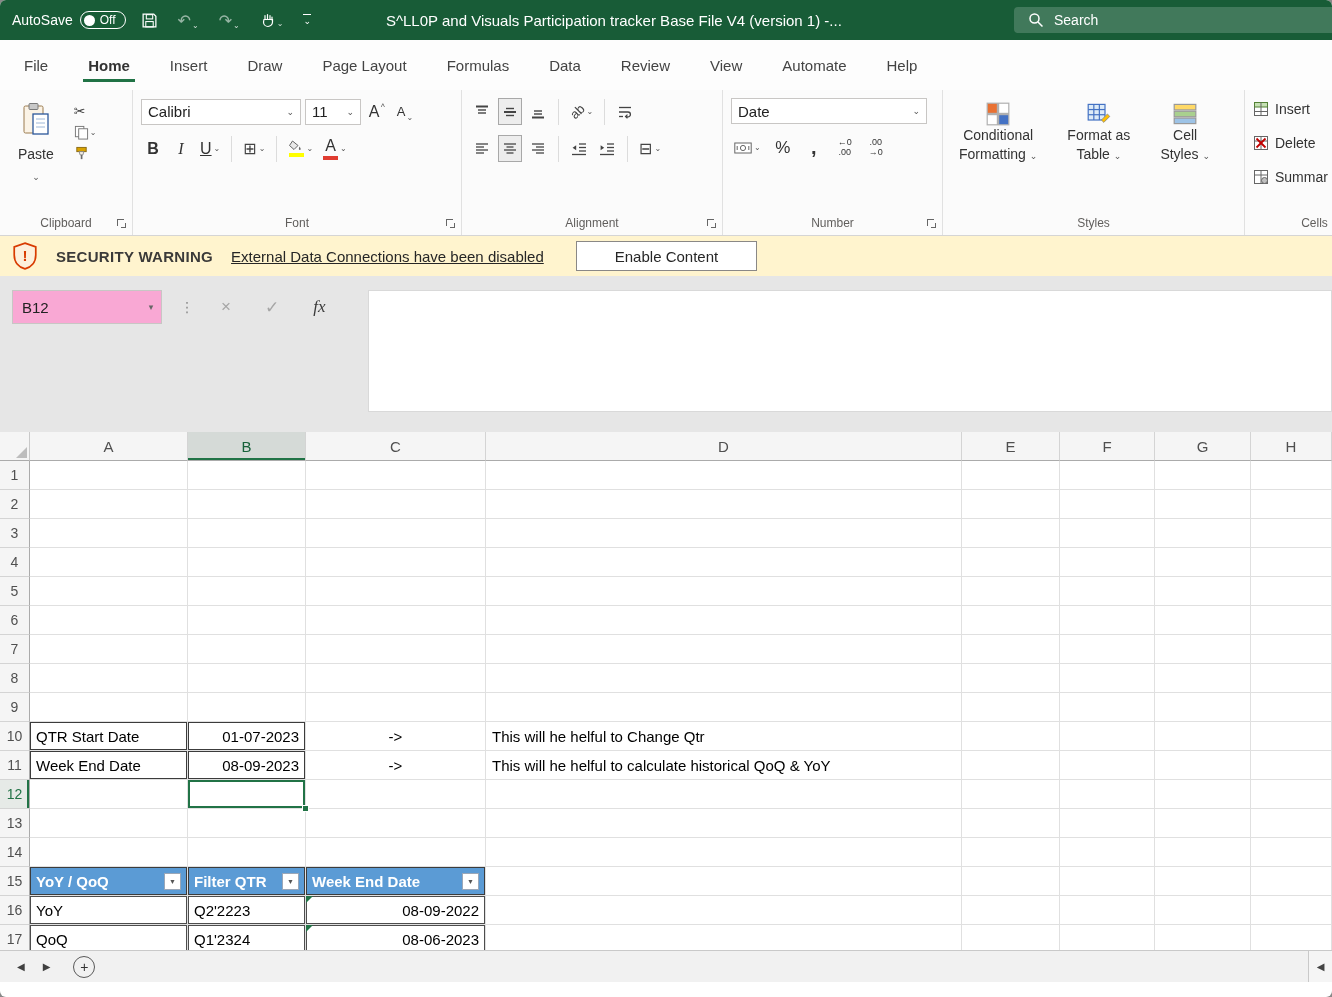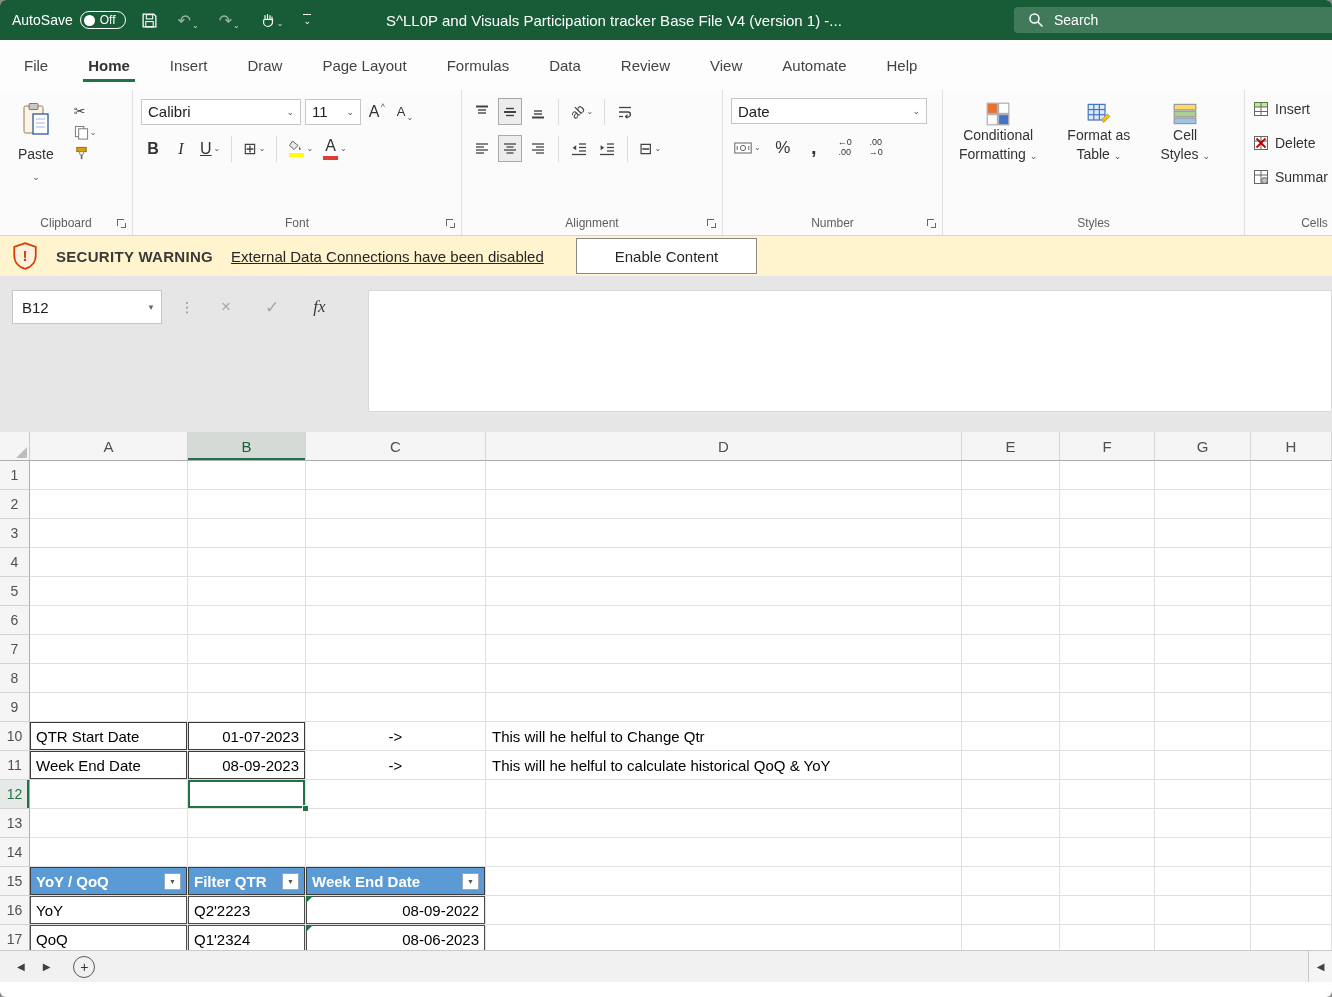--- a/index.html
+++ b/index.html
@@ -57,26 +57,26 @@
   .rot{display:inline-block;transform:rotate(-45deg);font-size:13px;color:#444;}
   .two{flex-direction:column;font-size:9px;line-height:1.1;gap:0;color:#333;}
   .stylebtn{background:none;border:none;display:flex;flex-direction:column;align-items:center;gap:1px;font-size:14px;color:#333;padding:4px 8px;line-height:1.25;}
   .cellrow{background:none;border:none;display:flex;align-items:center;gap:6px;font-size:14px;color:#333;height:26px;white-space:nowrap;}
   .cells-col{display:flex;flex-direction:column;align-items:flex-start;padding-top:6px;}
 
   
   .warnbar{height:40px;background:#FFF4CE;display:flex;align-items:center;gap:18px;padding-left:12px;}
   .warn-label{font-size:15px;font-weight:bold;color:#3B3A39;letter-spacing:.3px;}
   .warn-link{font-size:15px;color:#262626;text-decoration:underline;cursor:pointer;}
-  .warn-btn{margin-left:14px;height:36px;padding:0 38px;background:#fff;border:1px solid #8A8886;font-size:15px;color:#262626;}
+  .warn-btn{margin-left:14px;height:30px;padding:0 38px;background:#fff;border:1px solid #8A8886;font-size:15px;color:#262626;}
 
   
   .formula-area{height:156px;background:#E6E6E6;position:relative;}
   .namebox-row{position:absolute;left:12px;top:14px;display:flex;align-items:center;gap:18px;}
-  .namebox{width:150px;height:34px;background:#ffffff;border:1px solid #C8C6C4;display:flex;align-items:center;font-size:15px;color:#222;}
+  .namebox{width:150px;height:34px;background:#f9a8d4;border:1px solid #C8C6C4;display:flex;align-items:center;font-size:15px;color:#222;}
   .namebox .nbtext{flex:1;padding-left:9px;}
   .nb-arrow{width:20px;text-align:center;font-size:9px;color:#666;}
   .vdots{color:#8a8a8a;font-size:14px;letter-spacing:1px;}
   .fb-btn{background:none;border:none;font-size:17px;color:#A6A6A6;padding:0 8px;}
   .fb-btn.fx{color:#3b3b3b;font-family:"Liberation Serif",serif;font-style:italic;font-size:17px;}
   .formula-input{position:absolute;left:368px;top:14px;right:0;height:122px;background:#fff;border:1px solid #D9D9D9;font-size:15px;padding:6px 8px;color:#222;}
 
   
   #sheet{height:518px;overflow:hidden;background:#fff;}
   .grow{display:flex;height:29px;}

